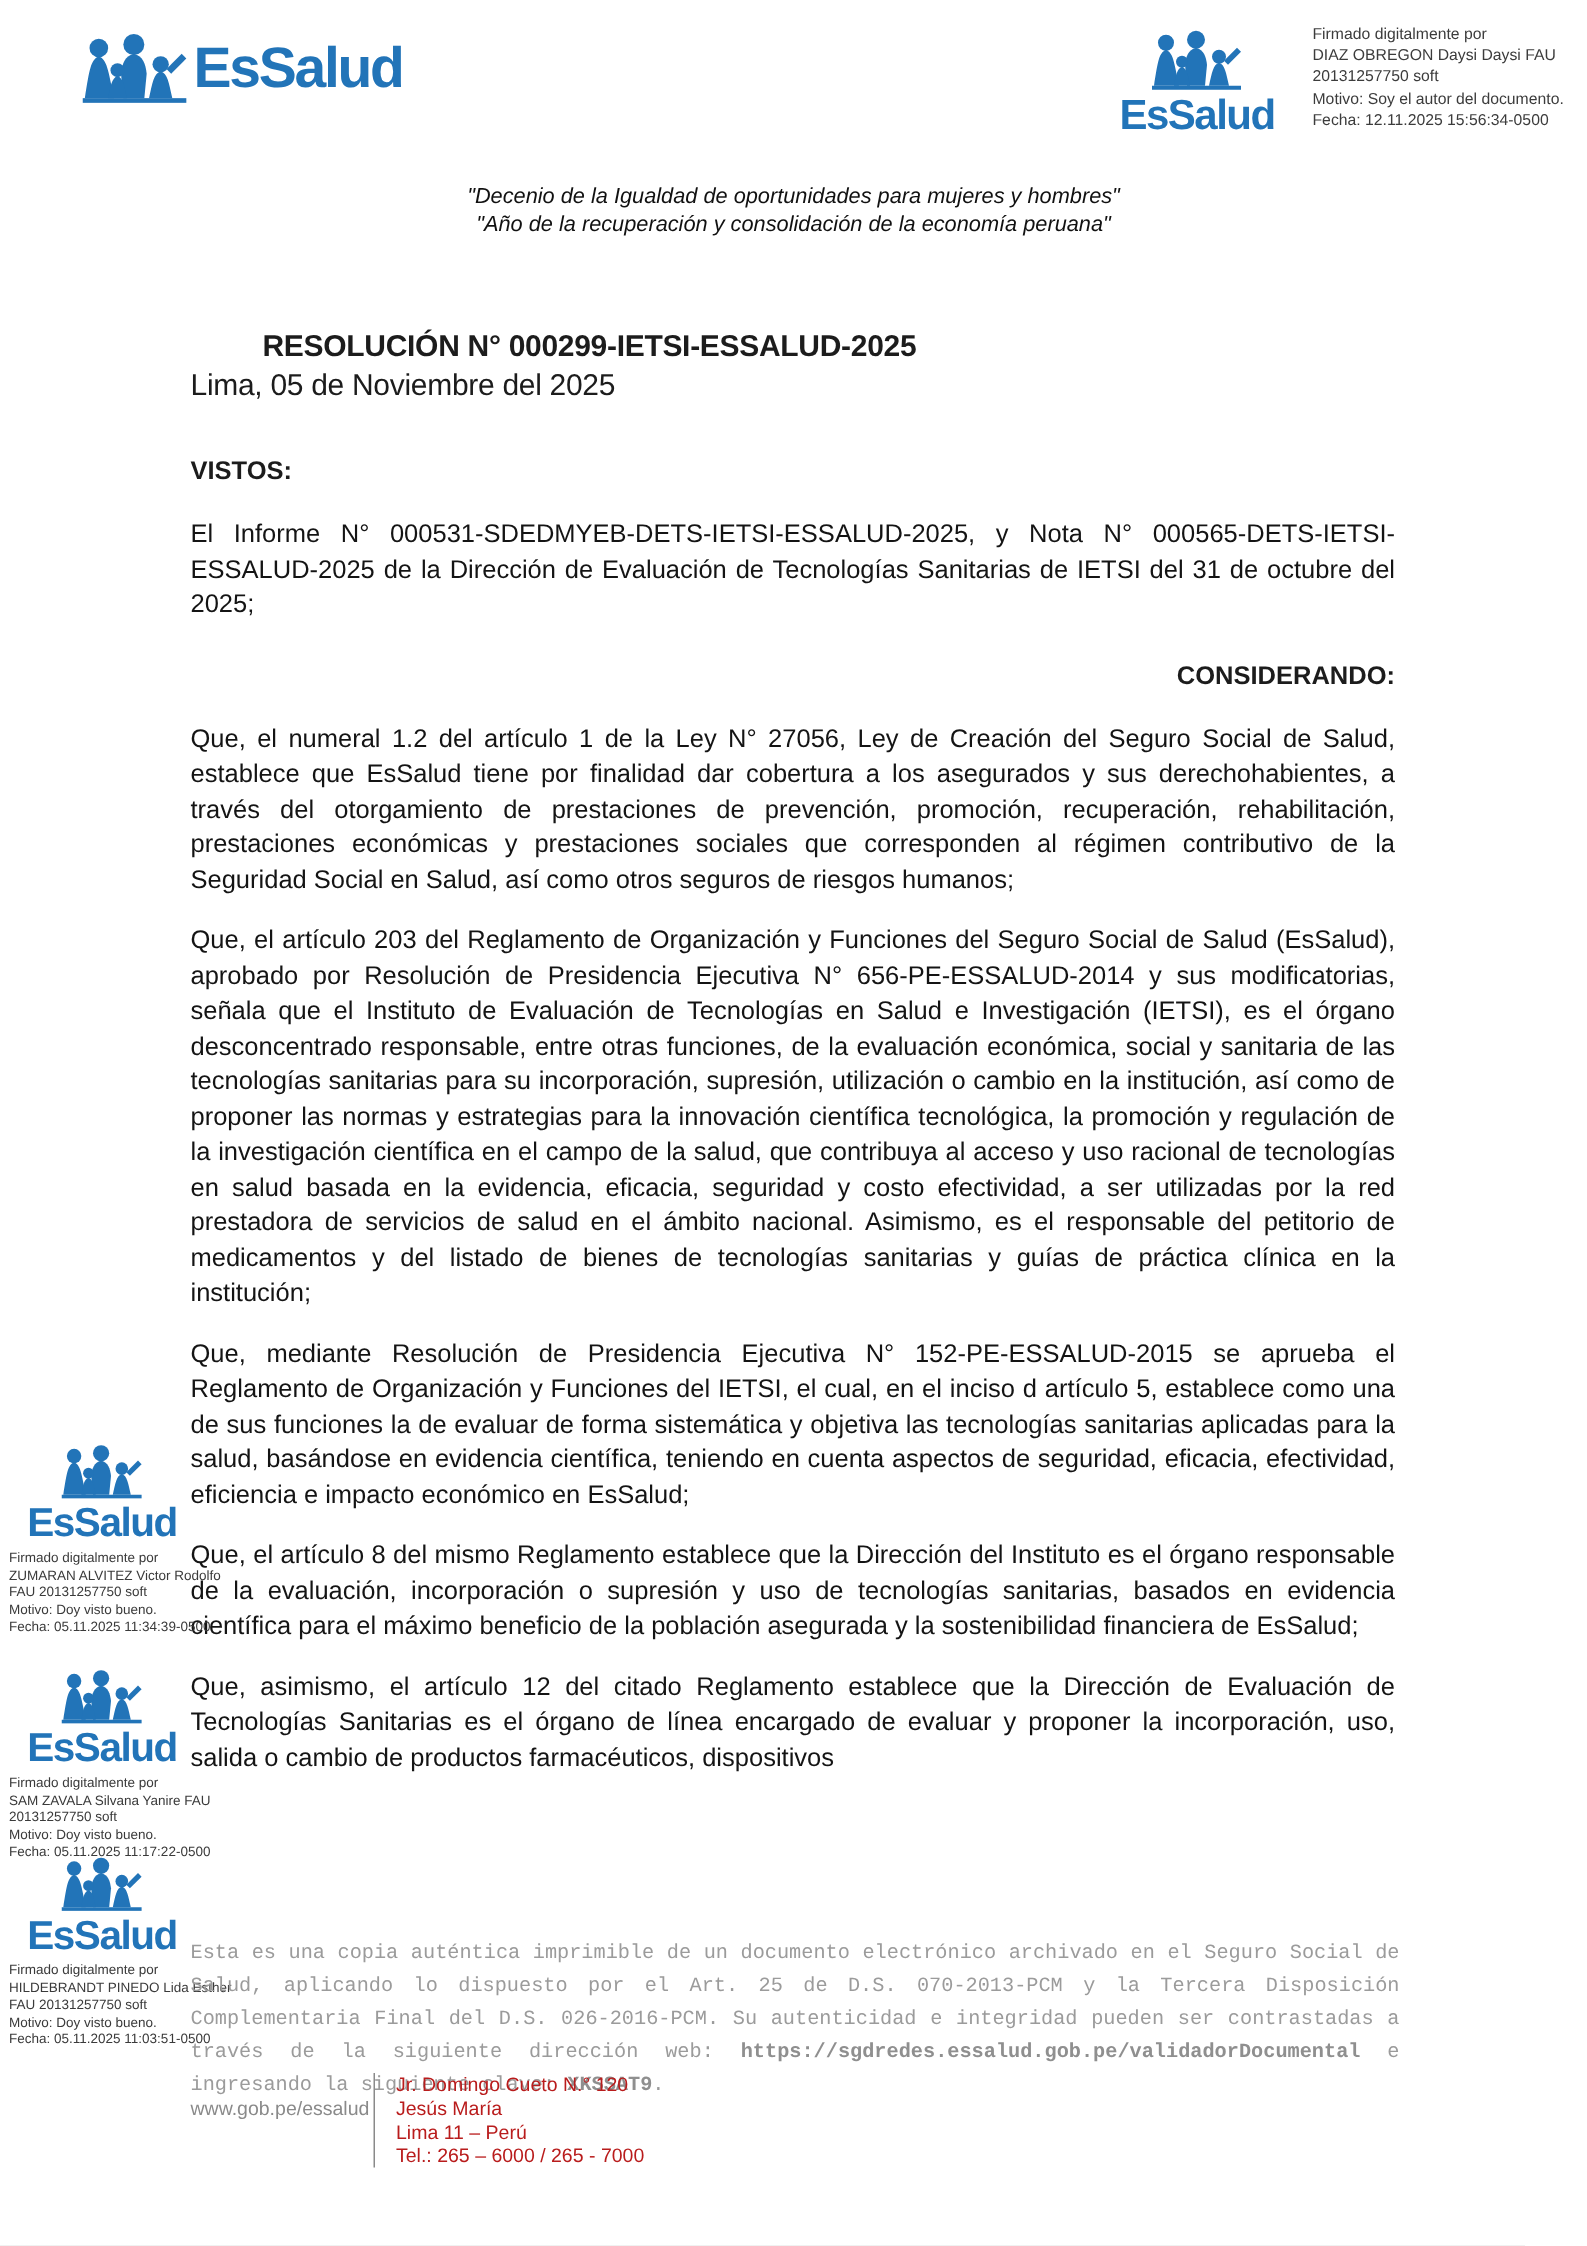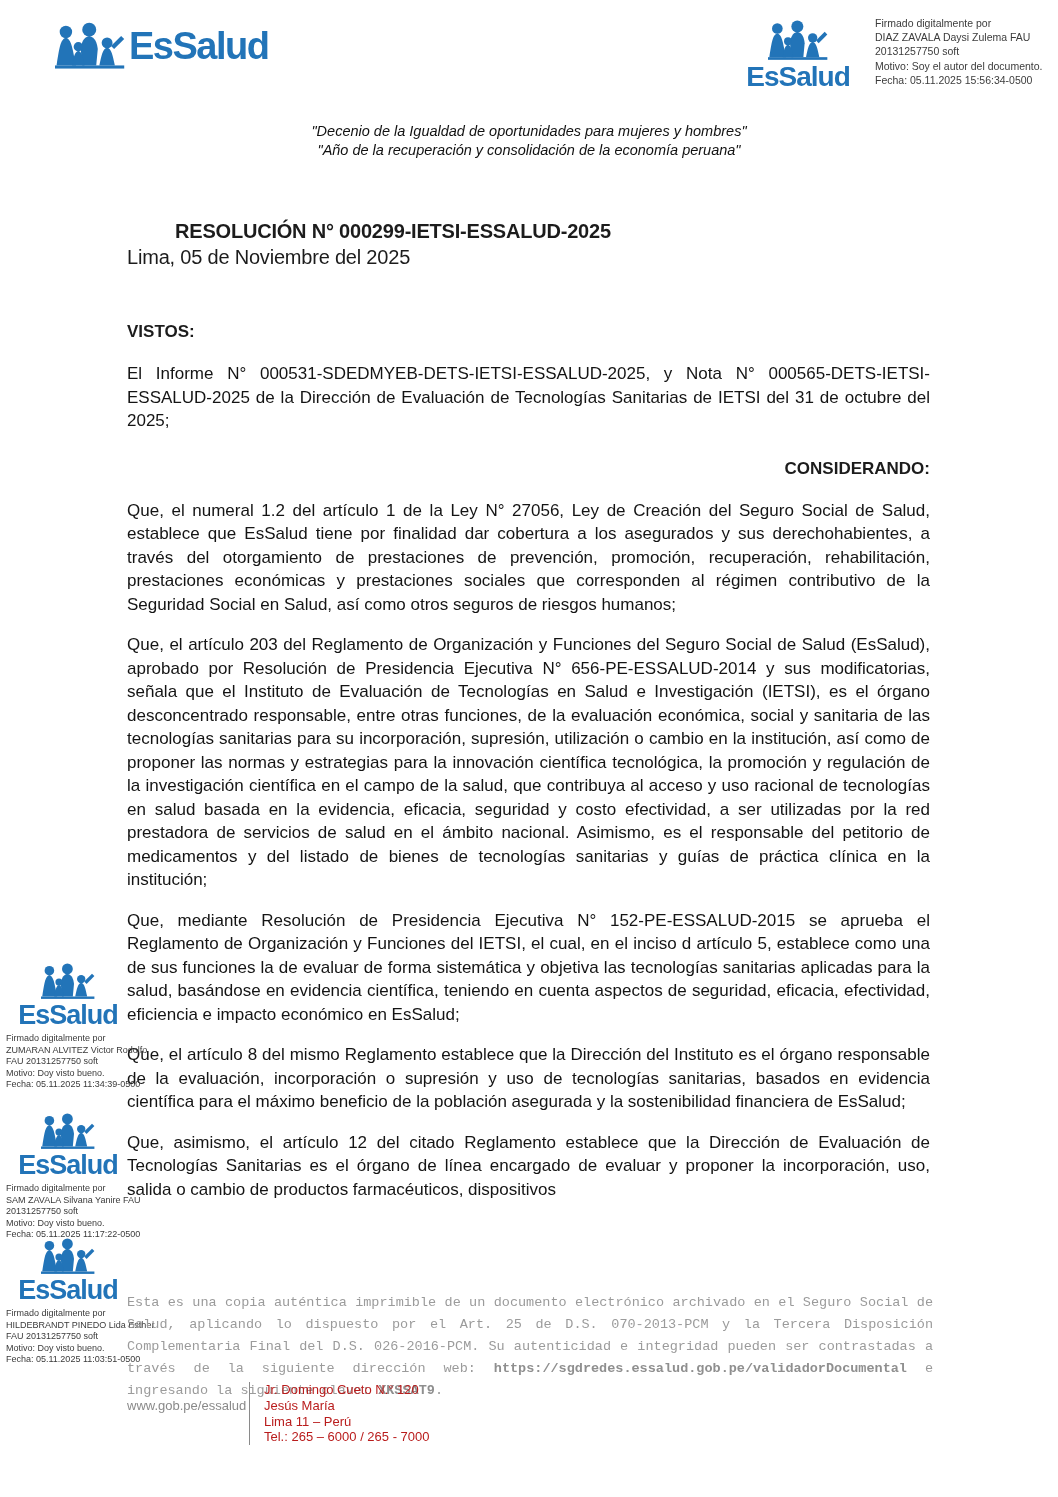--- a/index.html
+++ b/index.html
@@ -29,21 +29,21 @@
   
   .quotes {
     position:absolute; left:100px; top:122px; width:858px;
     text-align:center; font-style:italic; font-size:14.5px; line-height:19px; color:#111;
   }
 
   
   .doc-body { position:absolute; left:127px; top:218px; width:803px; }
   .doc-title { font-size:20px; font-weight:bold; line-height:26px; letter-spacing:-0.2px;margin-left:48px; }
   .doc-date  { font-size:20px; font-weight:normal; line-height:26px; letter-spacing:-0.2px; }
-  .h-section { font-size:17px; font-weight:bold; line-height:24px; margin-top:50px; }
+  .h-section { font-size:17px; font-weight:bold; line-height:24px; margin-top:32px; }
   .h-section.second { margin-top:24px;text-align:right; }
   .para {
     font-size:17px; line-height:23.5px; text-align:justify; margin-top:17px;
     color:#141414;
   }
   .para.first { margin-top:18px; }
 
   
   .stamp { position:absolute; left:6px; width:124px; }
   .stamp .fam { width:54px; height:37px; }
@@ -97,24 +97,24 @@
 
   <div class="logo-v logo-tr">
     <svg class="fam" viewBox="0 0 90 60">
         <use href="#essalud-family"></use>
       </svg>
     <span class="wordmark">EsSalud</span>
   </div>
 
   <div class="sig-top">
     <div>Firmado digitalmente por</div>
-    <div>DIAZ ZAVALA Daysi Zulema FAU</div>
+    <div>DIAZ OBREGON Daysi Daysi FAU</div>
     <div>20131257750 soft</div>
     <div>Motivo: Soy el autor del documento.</div>
-    <div>Fecha: 05.11.2025 15:56:34-0500</div>
+    <div>Fecha: 12.11.2025 15:56:34-0500</div>
   </div>
 
   <div class="quotes">
     <div>"Decenio de la Igualdad de oportunidades para mujeres y hombres"</div>
     <div>"Año de la recuperación y consolidación de la economía peruana"</div>
   </div>
 
   <div class="doc-body">
     <div class="doc-title">RESOLUCIÓN N° 000299-IETSI-ESSALUD-2025</div>
     <div class="doc-date">Lima, 05 de Noviembre del 2025</div>

